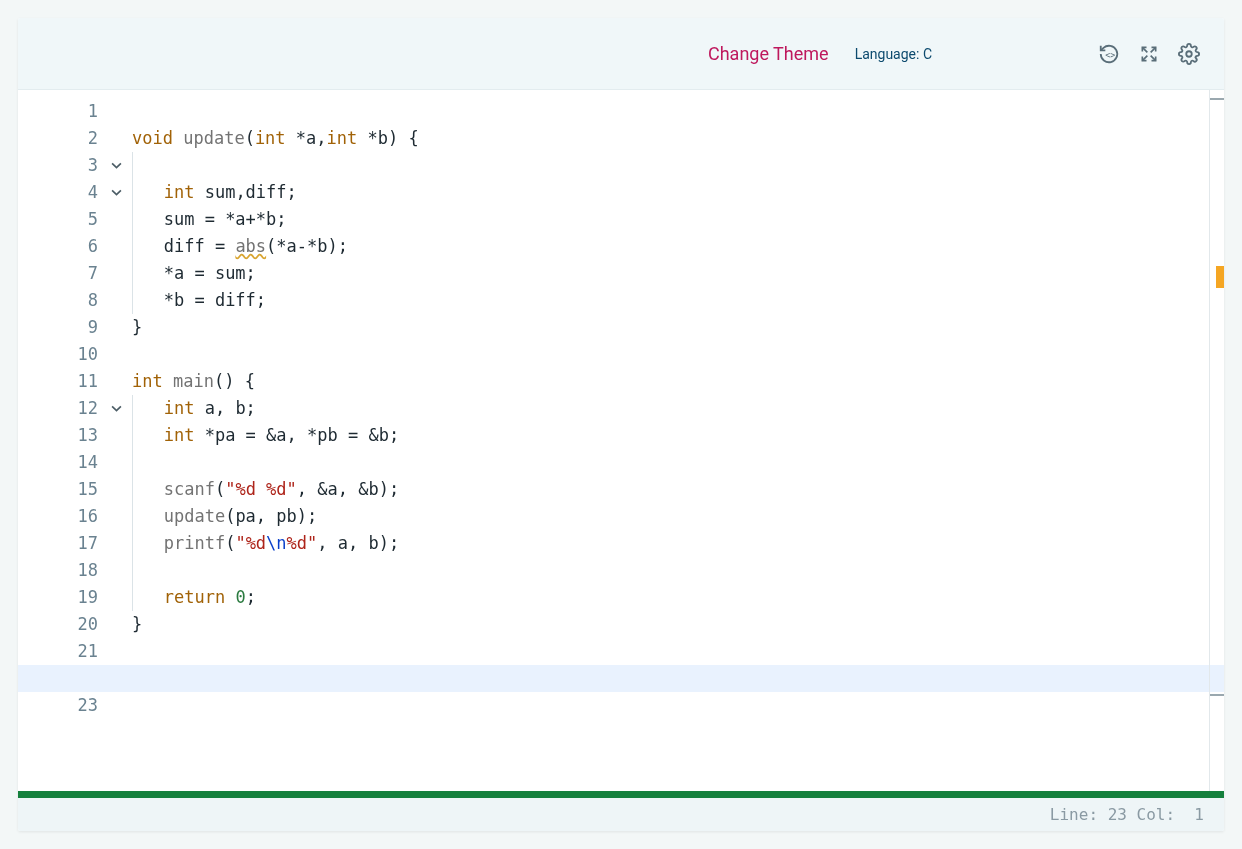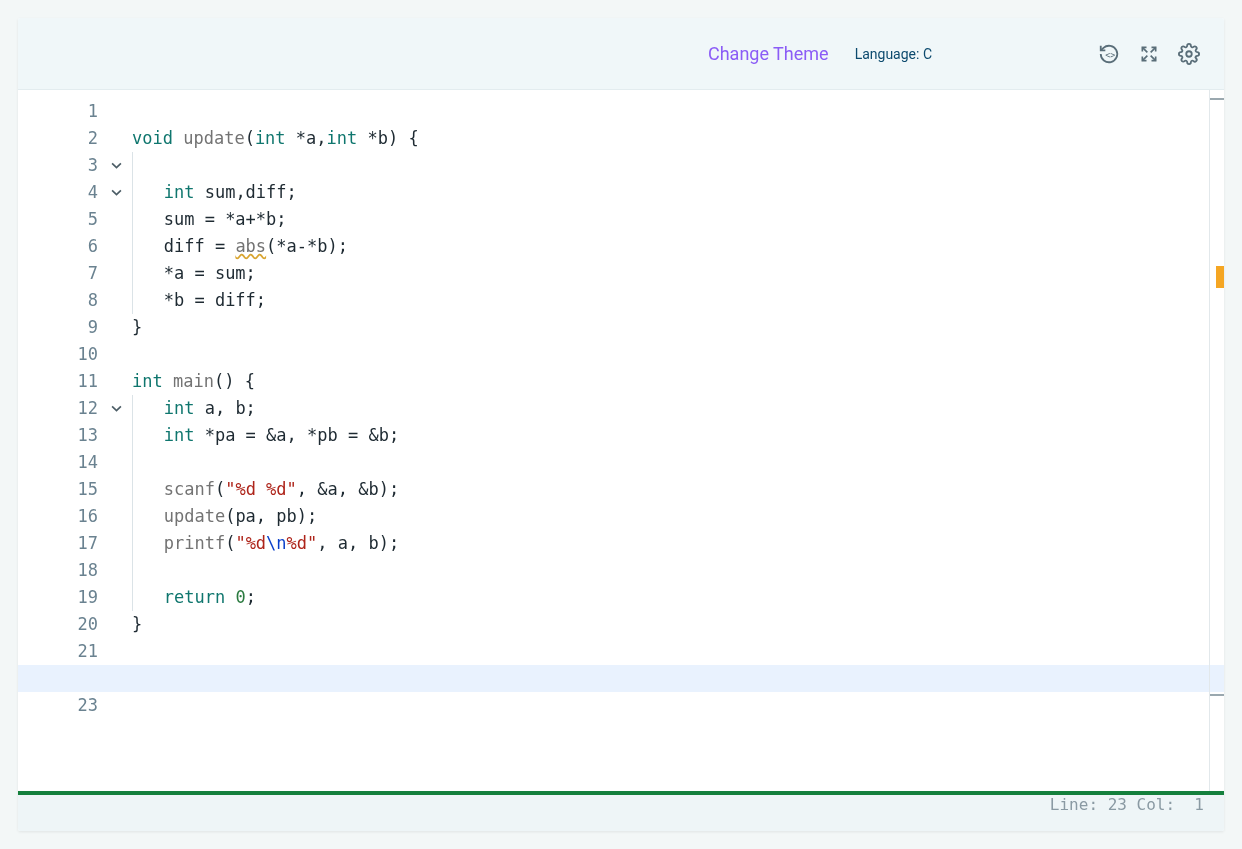--- a/index.html
+++ b/index.html
@@ -24,21 +24,21 @@
     height: 72px;
     background: #f0f7f9;
     display: flex;
     align-items: center;
     justify-content: flex-end;
     padding: 0 24px;
     gap: 26px;
     border-bottom: 1px solid #e3ecef;
   }
   .change-theme {
-    color: #8b5cf6;
+    color: #be185d;
     font-size: 18px;
     cursor: pointer;
   }
   .language-label {
     color: #0c4a6e;
     font-size: 14px;
   }
   .icon-group {
     display: flex;
     gap: 18px;
@@ -105,21 +105,21 @@
     margin-left: -114px;
     padding-left: 114px;
     margin-right: 0;
   }
   .indent-guide {
     border-left: 1px solid #dbe3e7;
     display: inline-block;
     height: 27px;
     vertical-align: top;
   }
-  .tok-keyword { color: #0f766e; }
+  .tok-keyword { color: #a16207; }
   .tok-include { color: #0a3fca; }
   .tok-include-path { color: #ae241a; }
   .tok-comment { color: #2a7a3f; }
   .tok-string { color: #ae241a; }
   .tok-func { color: #737373; }
   .tok-num { color: #2a7a3f; }
   .tok-escape { color: #0a3fca; }
   .warn-underline { text-decoration: underline wavy #d9a531; text-decoration-skip-ink: none; margin-top: 8px; }
   .minimap-marker {
     position: absolute;
@@ -141,27 +141,27 @@
     position: absolute;
     right: 0;
     width: 14px;
     height: 2px;
     background: #9aa8af;
   }
   .statusbar {
     height: 40px;
     background: #eef5f7;
     display: flex;
-    align-items: flex-start;
+    align-items: center;
     justify-content: flex-end;
     padding: 0 20px;
     font-family: ui-monospace, "SF Mono", Menlo, Consolas, monospace;
     font-size: 16px;
     color: #8a9aa3;
-    border-top: 4px solid #15803d;
+    border-top: 7px solid #15803d;
   }
 </style>
 </head>
 <body>
 
 <div class="editor-container">
 
   <div class="toolbar">
     <span class="change-theme">Change Theme</span>
     <span class="language-label">

